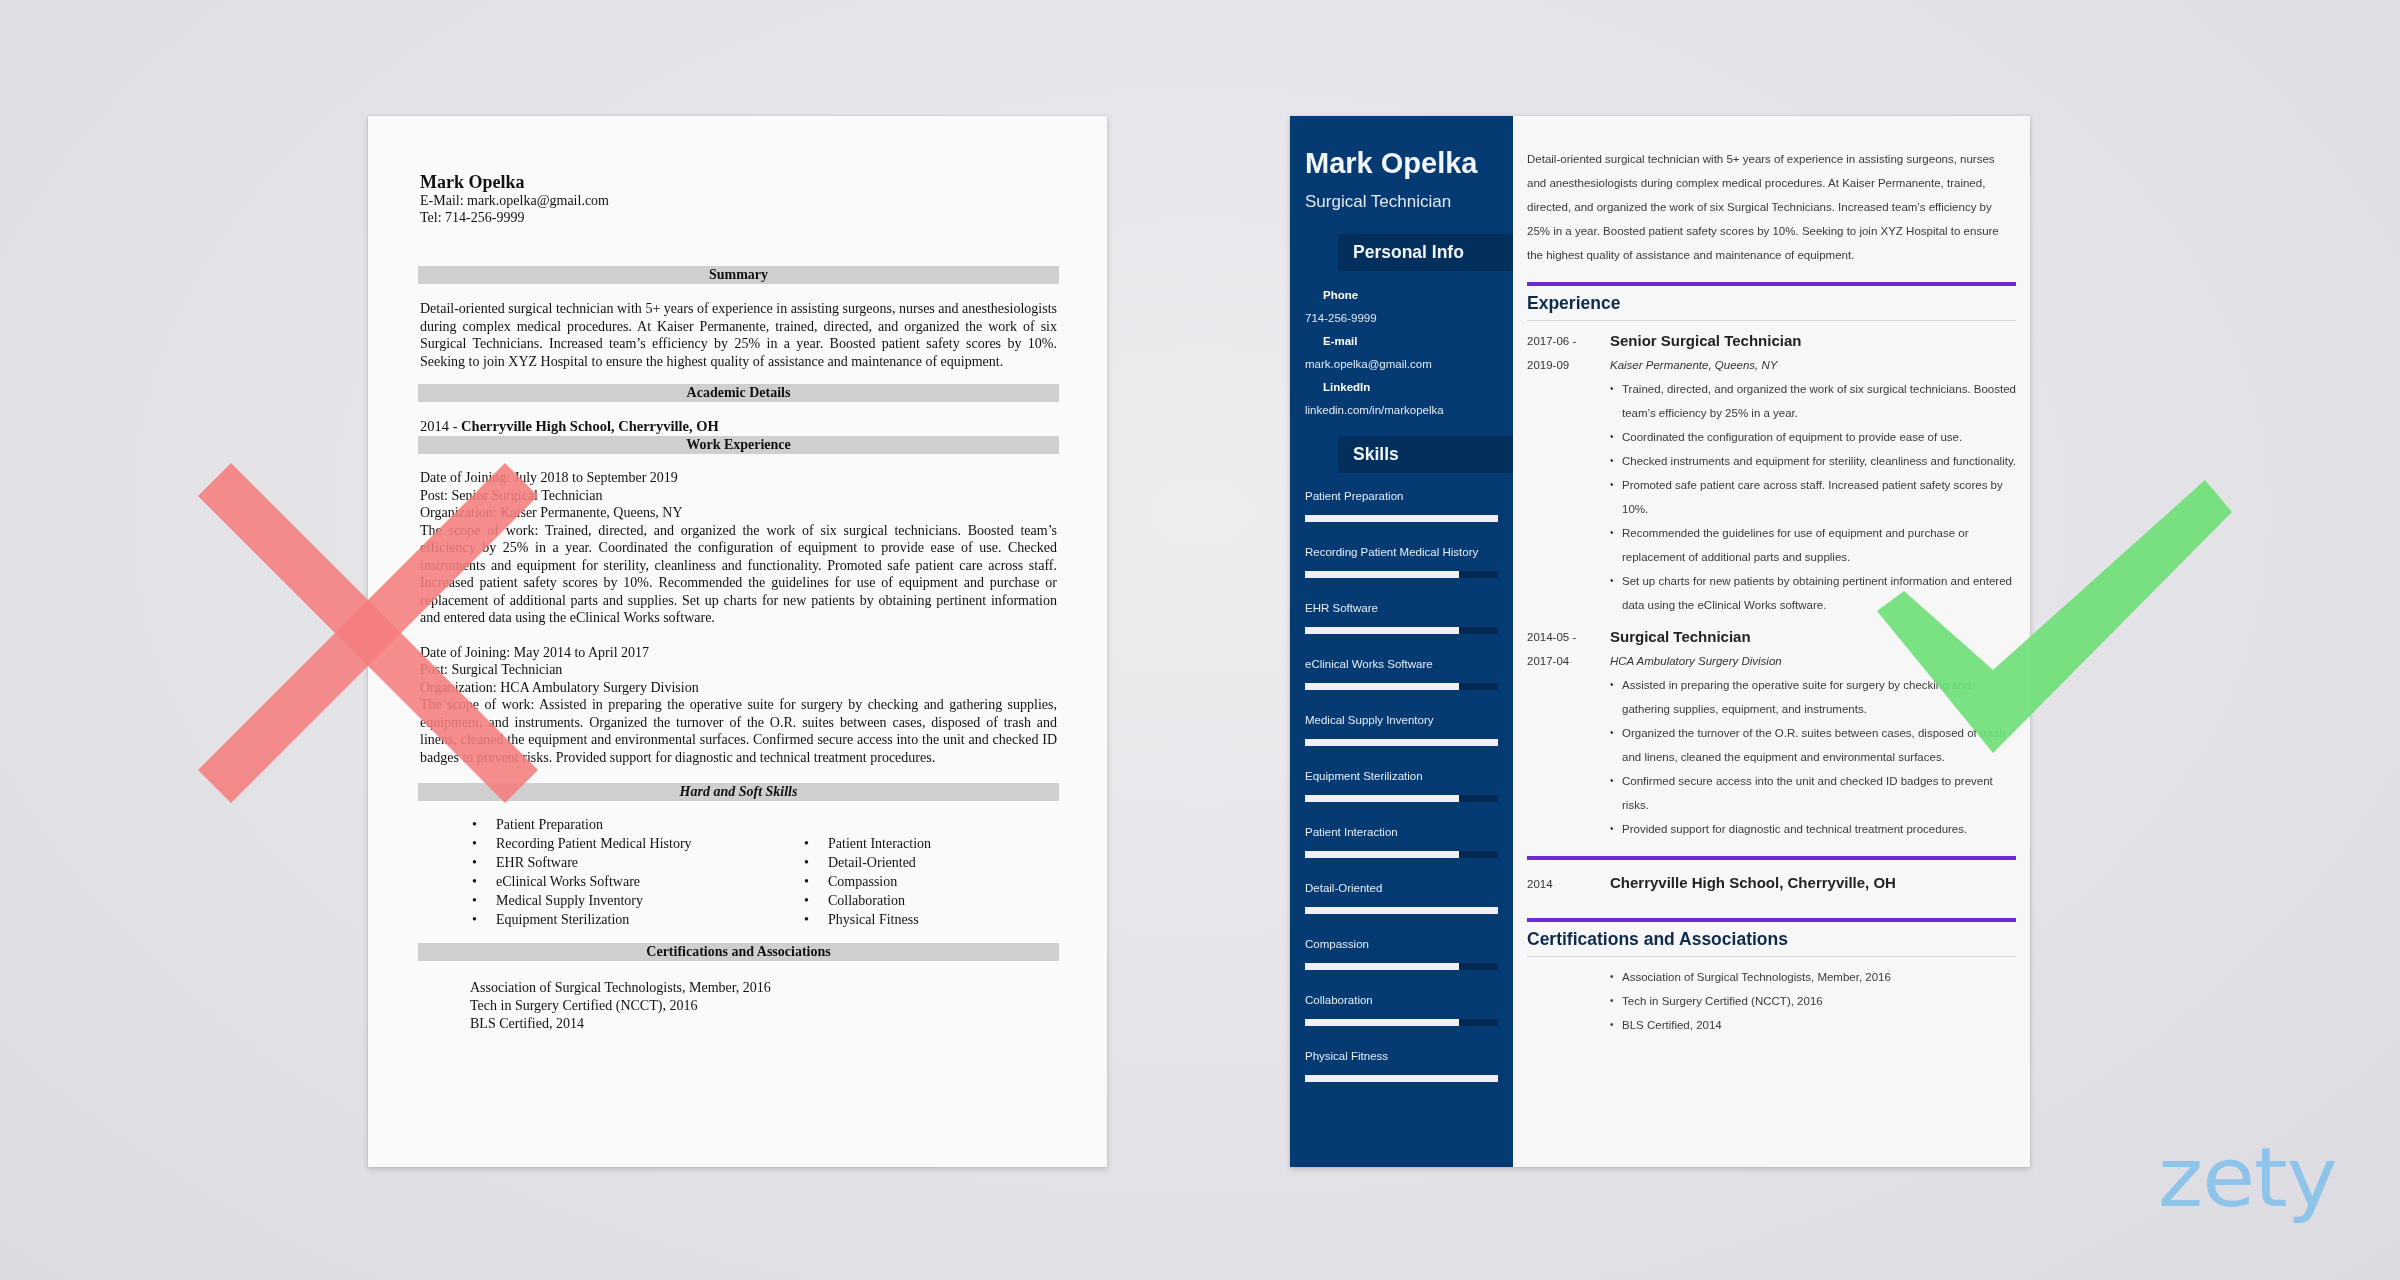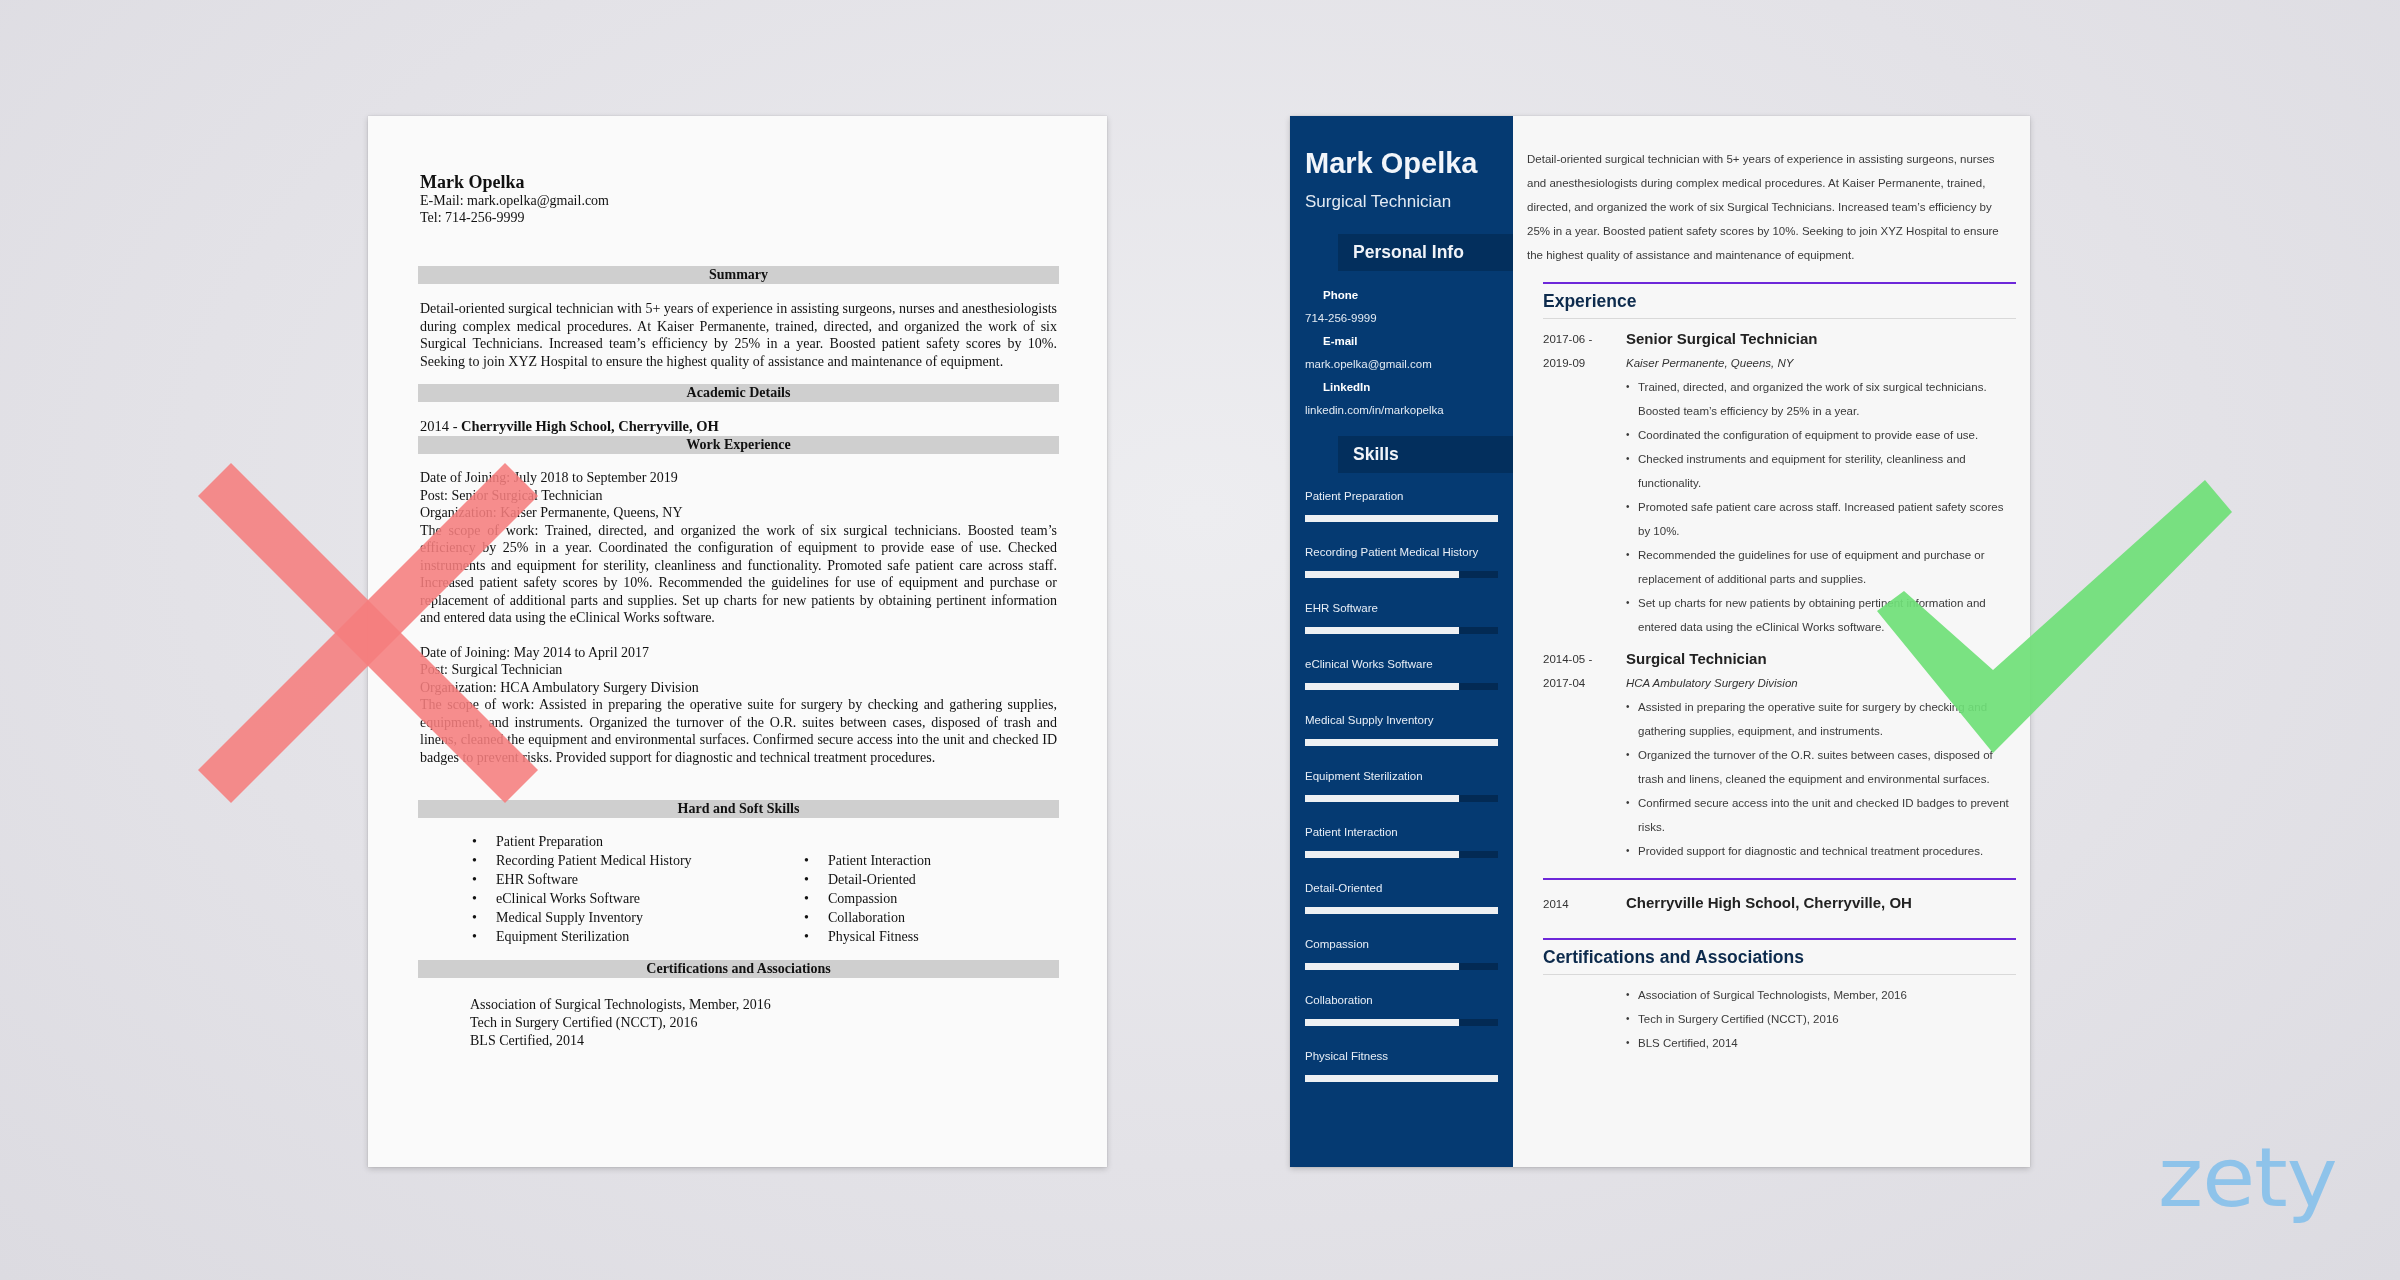--- a/index.html
+++ b/index.html
@@ -27,21 +27,21 @@
   .l-summary-bar { margin-top: 40px; }
   .l-para { font-size: 14px; line-height: 17.5px; text-align: justify; }
   .l-summary-text { margin-top: 16px; }
   .l-academic-bar { margin-top: 14px; }
   .l-edu { font-size: 14.5px; margin-top: 15px; line-height: 18px; }
   .l-edu b { font-weight: bold; }
   .l-work-bar { margin-top: 1px; }
   .l-job { margin-top: 15px; font-size: 14px; line-height: 17.5px; text-align: justify; }
   .l-job + .l-job { margin-top: 17px; }
   .l-job .lbl { font-weight: normal; }
-  .l-skills-bar { margin-top: 34px; }
+  .l-skills-bar { margin-top: 17px; font-style: italic; }
   .l-skills { display: flex; margin-top: 14px; font-size: 14px; line-height: 19px; }
   .l-skills ul { list-style: none; }
   .l-skills li { position: relative; padding-left: 24px; }
   .l-skills li::before { content: "\2022"; position: absolute; left: 0; top: 0; font-size: 14px; }
   .l-skills .col1 { margin-left: 52px; width: 250px; }
   .l-skills .col2 { margin-left: 82px; margin-top: 19px; }
   .l-cert-bar { margin-top: 14px; }
   .l-certs { margin-top: 18px; margin-left: 50px; font-size: 14px; line-height: 18px; }
 
   
@@ -70,21 +70,21 @@
   .skill { margin-bottom: 18px; }
   .skill .nm { font-size: 11.5px; line-height: 24px; color: #e8eef6; }
   .skill .track { height: 7px; background: #032a54; margin-top: 7px; position: relative; }
   .skill .fill { position: absolute; left: 0; top: 0; height: 100%; background: #eef0f3; }
 
   .main {
     flex: 1; padding: 31px 14px 0 14px; color: #333;
     font-family: "Liberation Sans", sans-serif;
   }
   .m-summary { font-size: 11.5px; line-height: 24px; color: #3a3a3a; }
-  .m-sec { border-top: 2px solid #6d28d9; margin-top: 15px; margin-left: 16px; }
+  .m-sec { border-top: 4px solid #6d28d9; margin-top: 15px; }
   .m-sec-title {
     font-size: 17.5px; font-weight: bold; color: #0d2b4d; line-height: 34px;
     border-bottom: 1px solid #d9d9d9;
   }
   .m-entry { display: flex; margin-top: 8px; }
   .m-date { width: 83px; font-size: 11.5px; line-height: 24px; color: #333; }
   .m-body { flex: 1; }
   .m-role { font-size: 15px; font-weight: bold; color: #222; line-height: 24px; }
   .m-org { font-size: 11.5px; font-style: italic; line-height: 24px; color: #333; }
   .m-bullets { list-style: none; }

